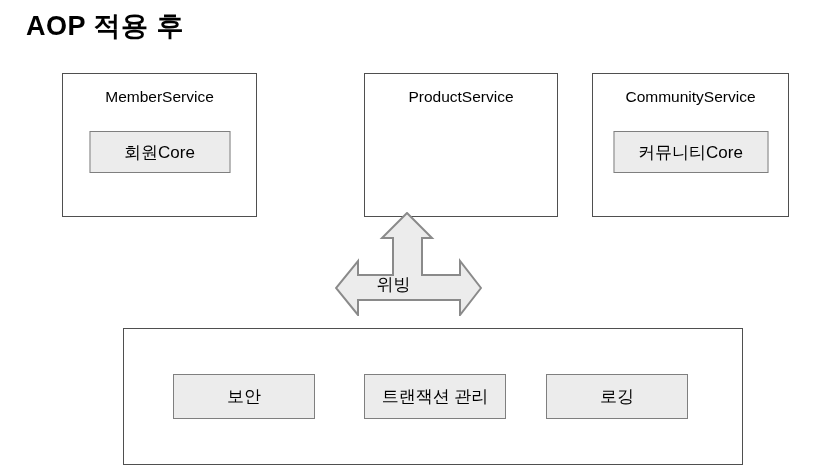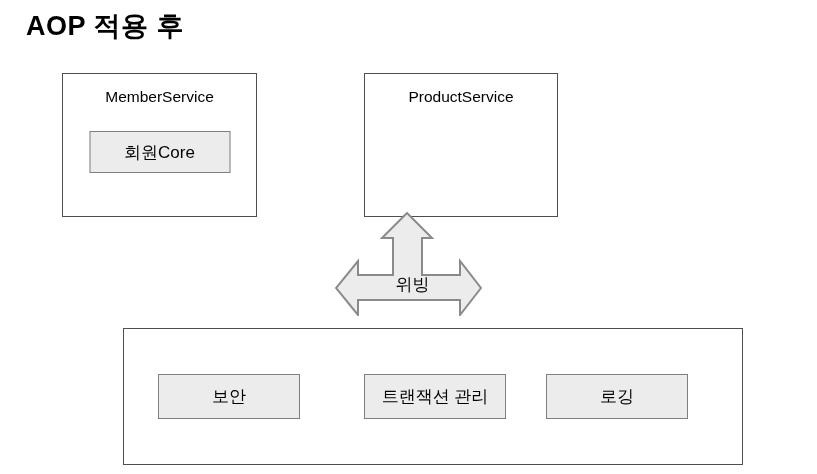--- a/index.html
+++ b/index.html
@@ -21,45 +21,49 @@
   .service-box{position:absolute;top:73px;height:144px;border:1.5px solid var(--outer-border);background:var(--background);}
   .service-box.s0{left:62px;width:195px;}
   .service-box.s1{left:328px;width:194px;margin-left:36px;}
   .service-box.s2{left:592px;width:197px;}
   .service-name{margin-top:14px;text-align:center;font-size:15.5px;white-space:nowrap;}
   .core-box{position:absolute;top:57px;left:50%;transform:translateX(-50%);width:141px;height:42px;background:var(--inner-fill);border:1.5px solid var(--inner-border);display:flex;align-items:center;justify-content:center;font-size:17px;white-space:nowrap;}
   .service-box.s2 .core-box{width:155px;}
 
   .weaving-arrow{position:absolute;left:335px;top:212px;width:147px;height:104px;}
   .weaving-arrow polygon{fill:var(--arrow-fill);stroke:var(--arrow-stroke);stroke-width:2;stroke-linejoin:miter;}
-  .weaving-label{position:absolute;left:339px;top:273px;width:147px;text-align:center;font-size:17px;white-space:nowrap;}
+  .weaving-label{position:absolute;left:320px;top:273px;width:147px;text-align:center;font-size:17px;white-space:nowrap;}
 
   .module-box{position:absolute;left:123px;top:328px;width:620px;height:137px;border:1.5px solid var(--outer-border);background:var(--background);}
   .module-title{position:absolute;left:29px;top:12px;font-size:17px;font-weight:bold;white-space:nowrap;}
   .concern-box{position:absolute;top:45px;width:142px;height:45px;background:var(--inner-fill);border:1.5px solid var(--inner-border);display:flex;align-items:center;justify-content:center;font-size:17px;white-space:nowrap;}
-  .concern-box.c0{left:34px;}
+  .concern-box.c0{left:49px;}
   .concern-box.c1{left:240px;}
   .concern-box.c2{left:422px;}
 </style>
 </head>
 <body>
 
 <div class="stage">
 
   <div class="page-title">AOP 적용 후</div>
 
   <div class="service-box s0">
     <div class="service-name">MemberService</div>
     <div class="core-box">회원Core</div>
   </div>
 
   <div class="service-box s1">
     <div class="service-name">ProductService</div>
   </div>
 
+  <div class="service-box s2">
+    <div class="service-name">CommunityService</div>
+    <div class="core-box">커뮤니티Core</div>
+  </div>
 
   <svg class="weaving-arrow" viewBox="0 0 147 104" xmlns="http://www.w3.org/2000/svg" aria-hidden="true">
     <polygon points="72,1 97,26 87,26 87,63 125,63 125,49 146,76 125,103 125,88 23,88 23,103 1,76 23,49 23,63 58,63 58,26 47,26"></polygon>
   </svg>
   <div class="weaving-label">위빙</div>
 
   <div class="module-box">
     <div class="concern-box c0">보안</div>
     <div class="concern-box c1">트랜잭션 관리</div>
     <div class="concern-box c2">로깅</div>

